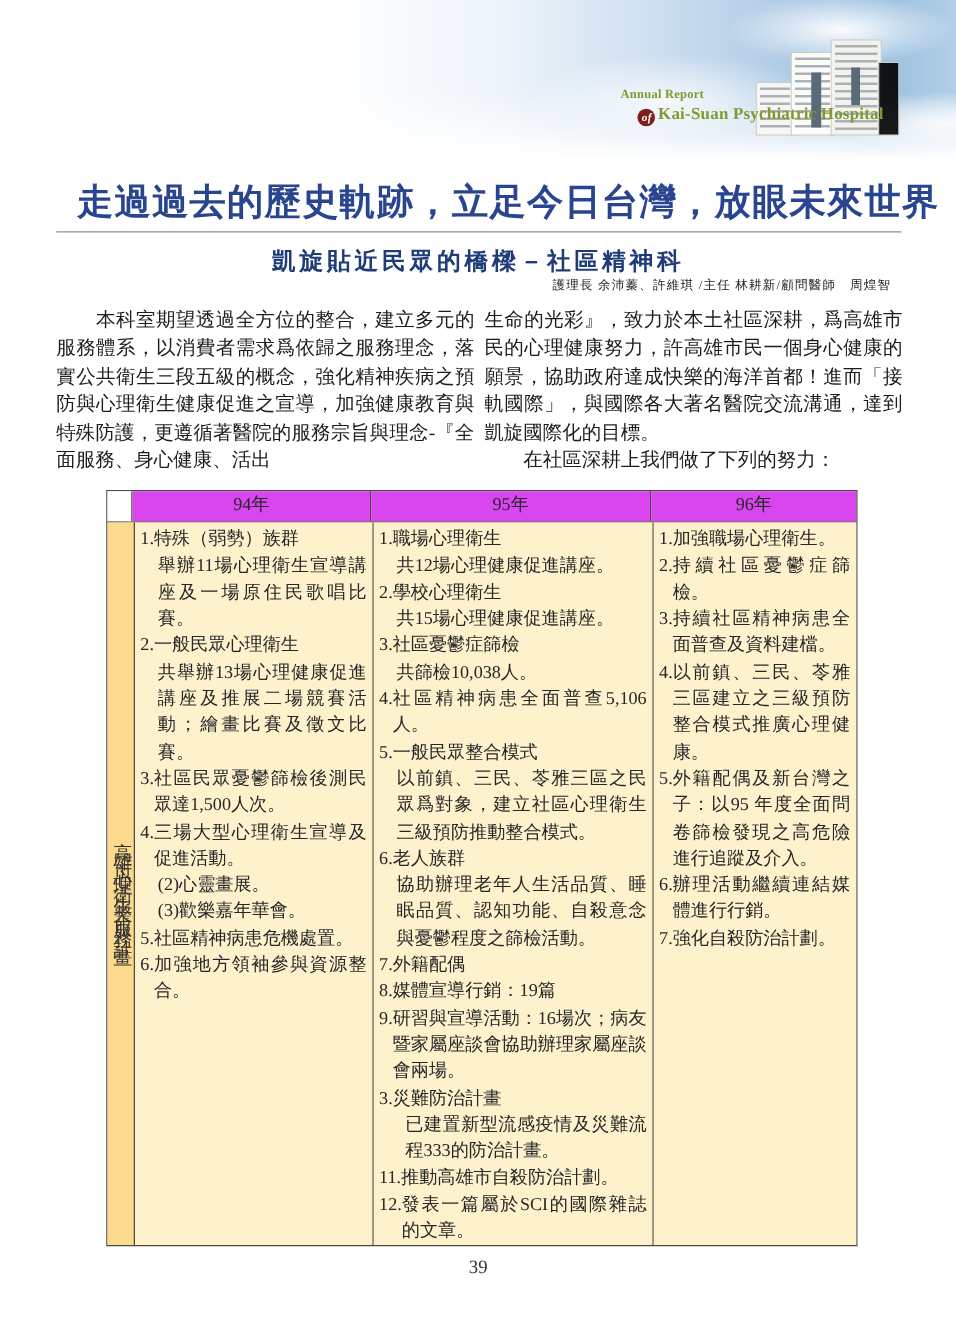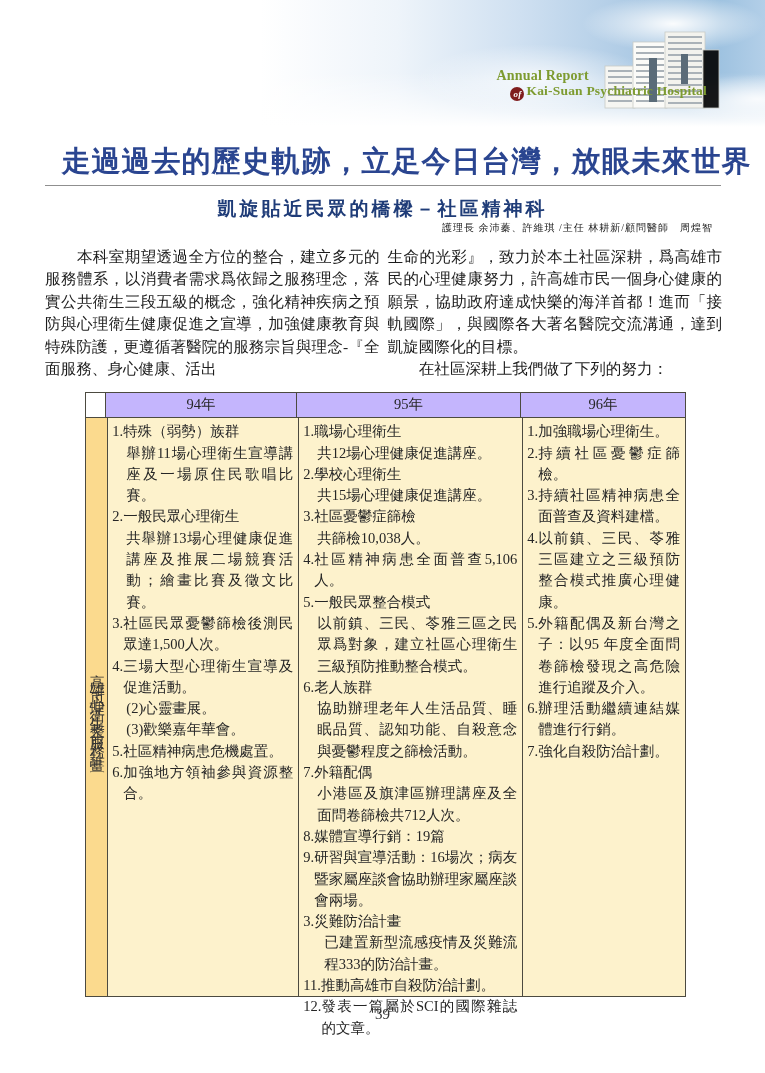--- a/index.html
+++ b/index.html
@@ -15,21 +15,21 @@
       radial-gradient(ellipse 170px 50px at 70% 60%, rgba(255,255,255,.8), rgba(255,255,255,0) 70%),
       radial-gradient(ellipse 120px 35px at 99% 75%, rgba(255,255,255,.85), rgba(255,255,255,0) 70%),
       linear-gradient(to bottom, rgba(255,255,255,0) 55%, #ffffff 96%),
       linear-gradient(to right, #ffffff 34%, #eef4fa 52%, #cfe0f1 68%, #abc9e4 84%, #9ec2e0 94%, #b3cfe8 100%);
   }
   .hospital{position:absolute;top:28px;right:38px;width:130px;height:88px;}
   .logo{
     position:absolute;top:68px;right:58px;text-align:left;line-height:15px;
     font-family:"Liberation Serif","DejaVu Serif",serif;
   }
-  .logo .l1{font-weight:bold;font-size:14px;color:#7d9b30;letter-spacing:.2px;}
+  .logo .l1{font-weight:bold;font-size:10px;color:#7d9b30;letter-spacing:.2px;}
   .logo .l2{font-weight:bold;font-size:13.5px;color:#7d9b30;margin-left:14px;letter-spacing:.2px;}
   .logo .of{
     display:inline-block;width:14px;height:14px;border-radius:50%;background:#7f1d1d;color:#fff;
     font-size:9px;line-height:14px;text-align:center;vertical-align:-2px;margin-right:2px;font-style:italic;
   }
   
   .title{
     position:absolute;top:142px;left:0;width:765px;text-align:center;
     font-size:29px;font-weight:bold;color:#2a4590;letter-spacing:1px;padding-left:24px;
   }
@@ -47,21 +47,21 @@
   }
   .bcol{flex:1;font-size:15.6px;line-height:22.4px;text-align:justify;text-justify:inter-ideograph;color:#1c1c1c;}
   .bcol p{margin:0;}
   
   .ks-table{
     position:absolute;top:392px;left:85px;width:601px;
     border:1.5px solid #4c4a40;box-sizing:border-box;
     font-size:14.5px;line-height:21.3px;color:#262626;
   }
   .t-row{display:flex;}
-  .t-head .t-cell{background:#c4b5fd;text-align:center;padding:1px 0 2px 0;}
+  .t-head .t-cell{background:#d946ef;text-align:center;padding:1px 0 2px 0;}
   .t-stubhead{flex:0 0 20px;background:#ffffff;border-right:1px solid #4c4a40;box-sizing:border-box;}
   .t-cell{box-sizing:border-box;border-right:1px solid #4c4a40;}
   .t-cell:last-child{border-right:none;}
   .c0{flex:0 0 191px;}
   .c1{flex:0 0 224px;}
   .c2{flex:1;}
   .t-body{height:578px;border-top:1px solid #4c4a40;}
   .t-body .t-cell{background:#fdf2cc;padding:3px 5px 3px 4px;text-align:justify;text-justify:inter-ideograph;}
   .t-stub{
     flex:0 0 20px;background:#fbda8e;border-right:1px solid #4c4a40;box-sizing:border-box;
@@ -216,21 +216,20 @@
           <div class="detail">以前鎮、三民、苓雅三區之民眾爲對象，建立社區心理衛生三級預防推動整合模式。</div>
           <div class="item">
             <span class="num">6.</span>
             <span class="txt">老人族群</span>
           </div>
           <div class="detail">協助辦理老年人生活品質、睡眠品質、認知功能、自殺意念與憂鬱程度之篩檢活動。</div>
           <div class="item">
             <span class="num">7.</span>
             <span class="txt">外籍配偶</span>
           </div>
-          <div class="detail">小港區及旗津區辦理講座及全面問卷篩檢共712人次。</div>
           <div class="item">
             <span class="num">8.</span>
             <span class="txt">媒體宣導行銷：19篇</span>
           </div>
           <div class="item">
             <span class="num">9.</span>
             <span class="txt">研習與宣導活動：16場次；病友暨家屬座談會協助辦理家屬座談會兩場。</span>
           </div>
           <div class="item">
             <span class="num">3.</span>

